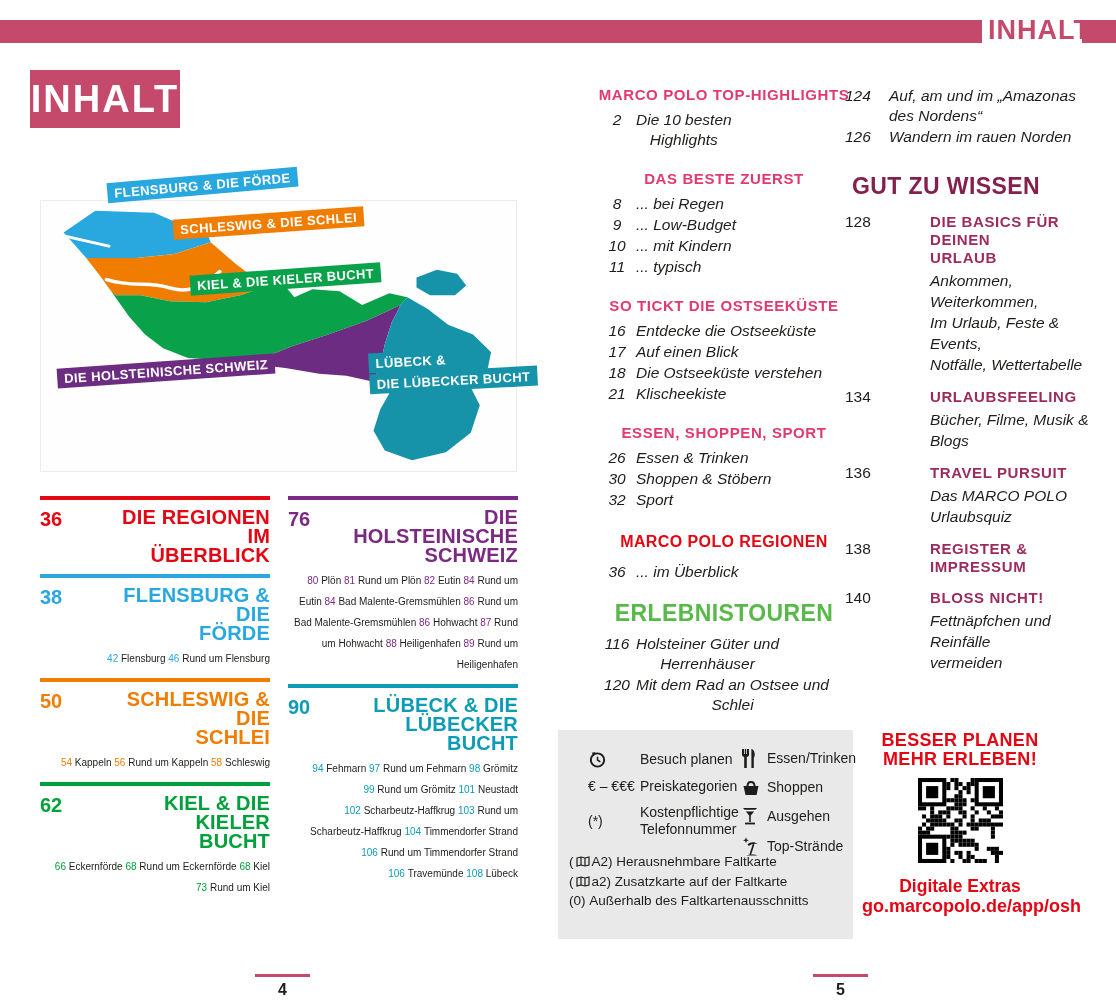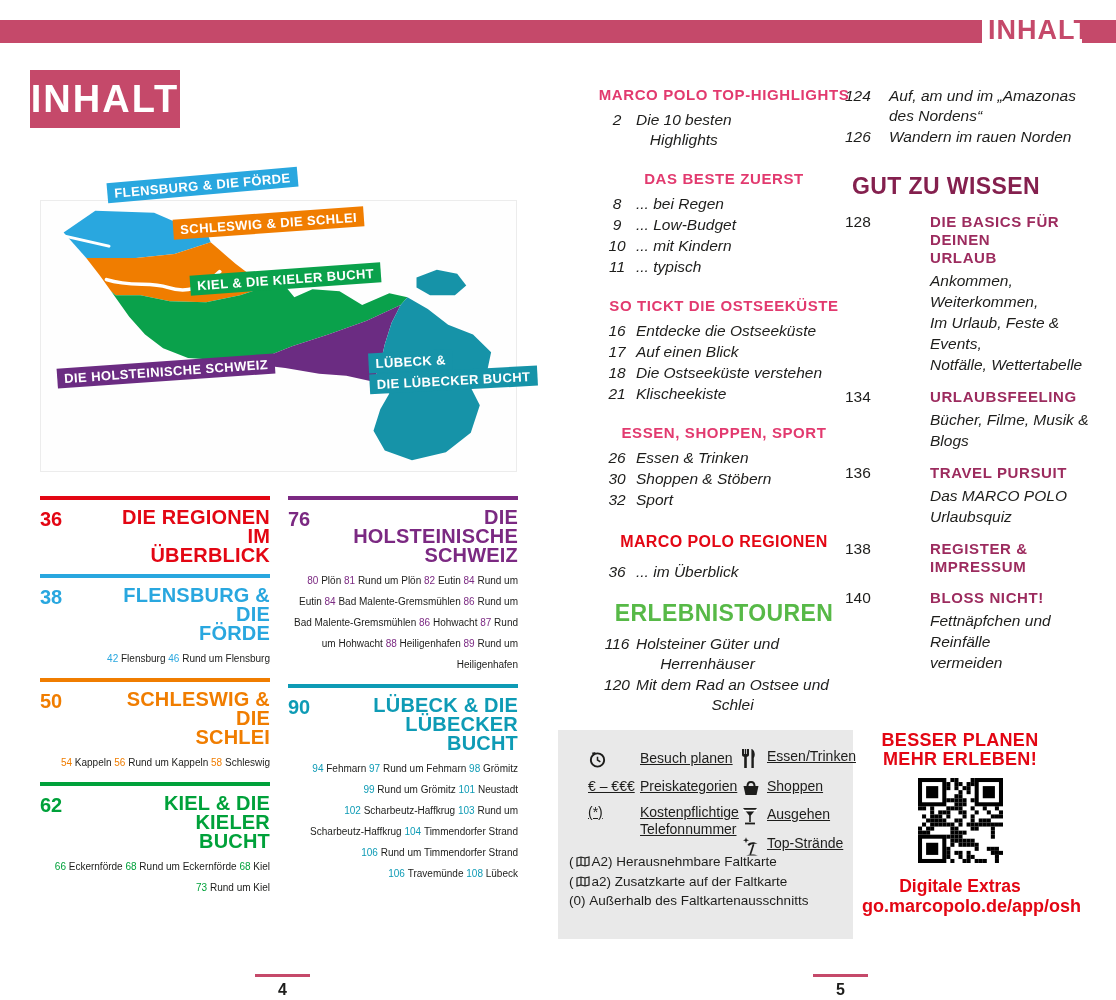--- a/index.html
+++ b/index.html
@@ -50,21 +50,21 @@
   .gzw{font-size:23px;font-weight:bold;color:var(--maroon);letter-spacing:.4px;margin:26px 0 13px 7px;}
   .krow{display:flex;margin-bottom:13px;font-size:15.5px;gap:41px;}
   .krow .knum{width:44px;flex:none;line-height:18px;}
   .ktitle{font-weight:bold;color:var(--maroon-sub);letter-spacing:.6px;font-size:15px;
         line-height:18px;white-space:pre-line;}
   .ksub{font-style:italic;line-height:21px;margin-top:3px;white-space:pre-line;}
   
   .legend{position:absolute;left:558px;top:730px;width:295px;height:209px;background:var(--box-gray);}
   .leg-left{position:absolute;left:30px;top:20px;}
   .leg-right{position:absolute;left:183px;top:18px;}
-  .lrow{display:flex;align-items:flex-start;margin-bottom:9px;font-size:14px;line-height:17px;text-decoration:underline;}
+  .lrow{display:flex;align-items:center;margin-bottom:9px;font-size:14px;line-height:17px;}
   .leg-left .lrow .lsym{width:52px;flex:none;}
   .leg-right .lrow .lsym{width:26px;flex:none;}
   .lsym svg{display:block;}
   .llabel{white-space:pre-line;}
   .leg-notes{position:absolute;left:11px;top:122px;font-size:13.5px;line-height:19.5px;}
   .note-icon svg{display:inline-block;vertical-align:-1px;margin:0 2px;}
   
   .promo{position:absolute;left:862px;top:731px;width:196px;text-align:center;}
   .promo-head{color:var(--red);font-weight:bold;font-size:18px;line-height:19px;letter-spacing:.3px;white-space:pre-line;}
   .qr{margin:9px auto 0 auto;width:85px;height:85px;}

